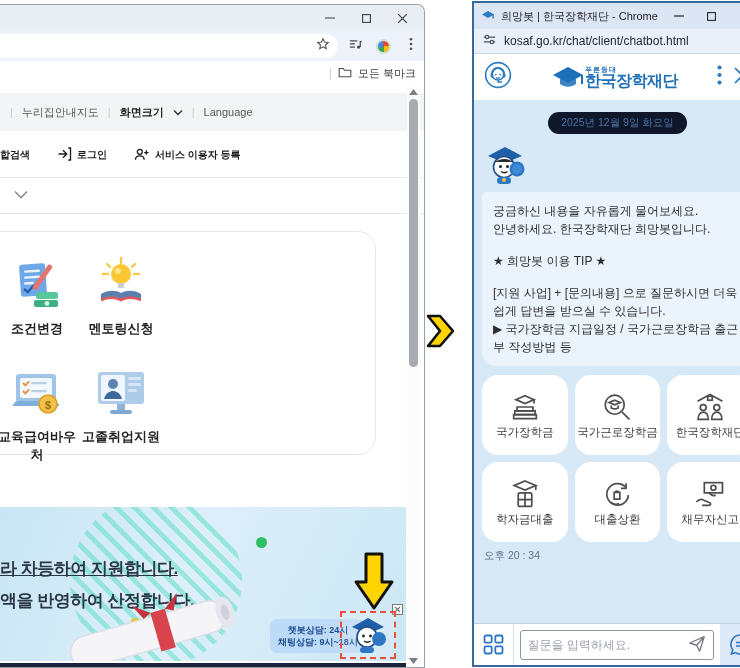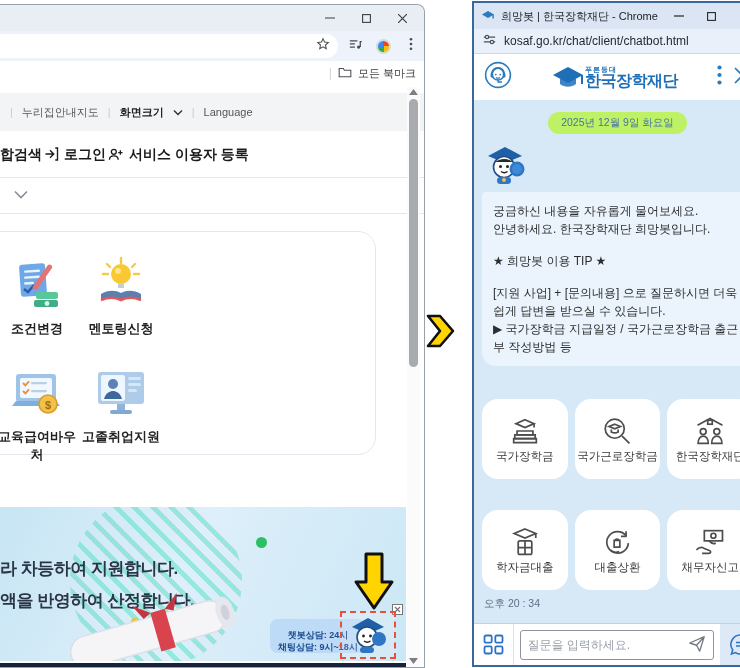--- a/index.html
+++ b/index.html
@@ -26,47 +26,47 @@
         display:flex; align-items:center; justify-content:flex-end; padding-right:8px; gap:6px;
         font-size:11px; color:#3c4043; }
   .bm-sep { color:#d0d4d9; font-size:12px; }
 
   .lw-content { position:absolute; left:0; top:80px; width:100%; height:584px; background:#fff; }
   .util-bar { position:absolute; left:0; top:8px; width:100%; height:38px; background:#f2f4f6;
         display:flex; align-items:center; gap:9px; padding-left:10px; font-size:11px; color:#555; }
   .util-sep { color:#c8ccd1; }
   .util-strong { font-weight:bold; color:#222; }
   .user-nav { position:absolute; left:0; top:48px; width:100%; height:44px; background:#fff;
-        display:flex; align-items:center; gap:2px; font-size:14px; font-weight:bold; color:#1b1b1b; }
+        display:flex; align-items:center; gap:27px; font-size:10px; font-weight:bold; color:#1b1b1b; }
   .nav-item { display:flex; align-items:center; gap:5px; }
   .hr1 { position:absolute; left:0; top:92px; width:100%; border-top:1px solid #e6e6e6; }
   .expand-chevron { position:absolute; left:14px; top:100px; color:#8a8f96; }
   .hr2 { position:absolute; left:0; top:128px; width:100%; border-top:1px solid #e6e6e6; }
 
   .shortcut-card { position:absolute; left:-24px; top:146px; width:400px; height:224px;
         background:#fff; border:1px solid #e3e6ec; border-radius:18px; }
   .shortcut { position:absolute; width:84px; text-align:center; }
   .shortcut .ico { height:58px; display:flex; align-items:flex-end; justify-content:center; }
   .shortcut .lbl { margin-top:8px; font-size:13px; font-weight:bold; color:#222; }
   .sc1 { left:18px; top:22px; } .sc2 { left:102px; top:22px; }
   .sc3 { left:18px; top:130px; } .sc4 { left:102px; top:130px; }
 
   .banner { position:absolute; left:0; top:422px; width:406px; height:154px; overflow:hidden;
         background:linear-gradient(115deg,#c7e5f4 0%,#ddeffa 45%,#cbe7f5 100%); }
   .stripe-circle { position:absolute; left:70px; top:-12px; width:172px; height:172px; border-radius:50%;
         background:repeating-linear-gradient(45deg, rgba(70,220,185,0.45) 0 5px, rgba(70,220,185,0) 5px 13px); }
   .dot-green { position:absolute; left:256px; top:30px; width:11px; height:11px; border-radius:50%; background:#2fbf63; }
   .dot-yellow { position:absolute; left:131px; top:111px; width:8px; height:8px; border-radius:50%; background:#f5c33b; }
   .banner-line { position:absolute; left:0; font-size:17px; font-weight:800; color:#2a3546; letter-spacing:-0.5px; }
-  .bl1 { top:50px; } .bl2 { top:82px; }
+  .bl1 { top:50px;text-decoration:underline; } .bl2 { top:82px; }
   .diploma { position:absolute; left:48px; top:86px; }
   .big-arrow { position:absolute; left:352px; top:44px; }
   .chat-tooltip { position:absolute; left:270px; top:112px; width:96px; height:34px;
         background:rgba(187,216,245,0.92); border-radius:8px; display:flex; flex-direction:column;
-        align-items:center; justify-content:flex-end; font-size:9px; font-weight:bold; color:#1c4c8f; line-height:1.35; }
+        align-items:center; justify-content:center; font-size:9px; font-weight:bold; color:#1c4c8f; line-height:1.35; }
   .chat-entry { position:absolute; left:340px; top:104px; width:56px; height:48px;
         border:2px dashed #e8503a; display:flex; align-items:center; justify-content:center; background:rgba(255,255,255,0.15); }
   .boxed-x { position:absolute; left:392px; top:94px; }
   .site-footer { position:absolute; left:0; top:578px; width:406px; height:6px; background:#17233d; }
 
   .scroll-col { position:absolute; left:407px; top:2px; width:13px; height:580px; background:#fbfbfc; }
   .scroll-thumb { position:absolute; left:2px; top:12px; width:9px; height:268px; background:#a7abb0; border-radius:5px; }
   .scroll-up { position:absolute; left:2px; top:1px; color:#7a7f85; font-size:8px; }
   .scroll-down { position:absolute; left:2px; bottom:1px; color:#7a7f85; font-size:8px; }
 
@@ -84,29 +84,29 @@
         align-items:center; gap:8px; padding-left:9px; flex:none; }
   .rw-url { font-size:12px; color:#1f2430; }
   .rw-header { height:46px; background:#fff; display:flex; align-items:center; padding:0 10px; flex:none; }
   .logo-wrap { flex:1; display:flex; align-items:center; justify-content:center; }
   .logo-text { display:flex; flex-direction:column; line-height:1; }
   .logo-top { font-size:7px; color:#1d6fb8; font-weight:bold; letter-spacing:1px; }
   .logo-main { font-size:16px; color:#1d6fb8; font-weight:800; letter-spacing:-0.5px; }
   .hdr-right { display:flex; align-items:center; gap:12px; }
 
   .rw-chat { flex:1; background:#d7e8f7; padding:12px 8px 0 8px; position:relative; overflow:hidden; }
-  .date-pill { width:fit-content; margin:0 auto; background:#bef264; color:#4a73a4;
+  .date-pill { width:fit-content; margin:0 auto; background:#0f172a; color:#4a73a4;
         font-size:10.5px; padding:4px 13px; border-radius:13px; }
   .bot-avatar { margin-top:10px; }
   .bubble { background:#ebf4fc; border-radius:4px 14px 14px 14px; padding:10px 11px;
         font-size:12px; color:#2e2e2e; line-height:1.5; margin-top:2px; }
   .bubble .gap { height:14px; }
   .qgrid { display:grid; grid-template-columns:repeat(3,1fr); gap:7px; margin-top:9px; }
   .qbtn { background:#fff; border-radius:16px; height:80px; display:flex; flex-direction:column;
-        align-items:center; justify-content:center; gap:2px;margin-top:24px; }
+        align-items:center; justify-content:center; gap:2px; }
   .qbtn .lbl { font-size:11.5px; color:#3a3a3a; }
   .chat-time { font-size:10.5px; color:#5c6f86; margin-top:7px; padding-left:2px; }
 
   .rw-inputbar { height:42px; background:#fff; border-top:1px solid #c6d2e0; display:flex; align-items:stretch; flex:none; }
   .ib-left { width:40px; border-right:1px solid #dde3ea; display:flex; align-items:center; justify-content:center; }
   .ib-mid { flex:1; display:flex; align-items:center; padding:10px 6px; }
   .ib-field { flex:1; height:30px; border:1px solid #8d949e; border-radius:3px; background:#fff;
         display:flex; align-items:center; padding:0 7px; gap:5px; }
   .ib-field input { flex:1; border:none; outline:none; font-size:12px; color:#333;
         font-family:"Liberation Sans","DejaVu Sans",sans-serif; background:transparent; }

